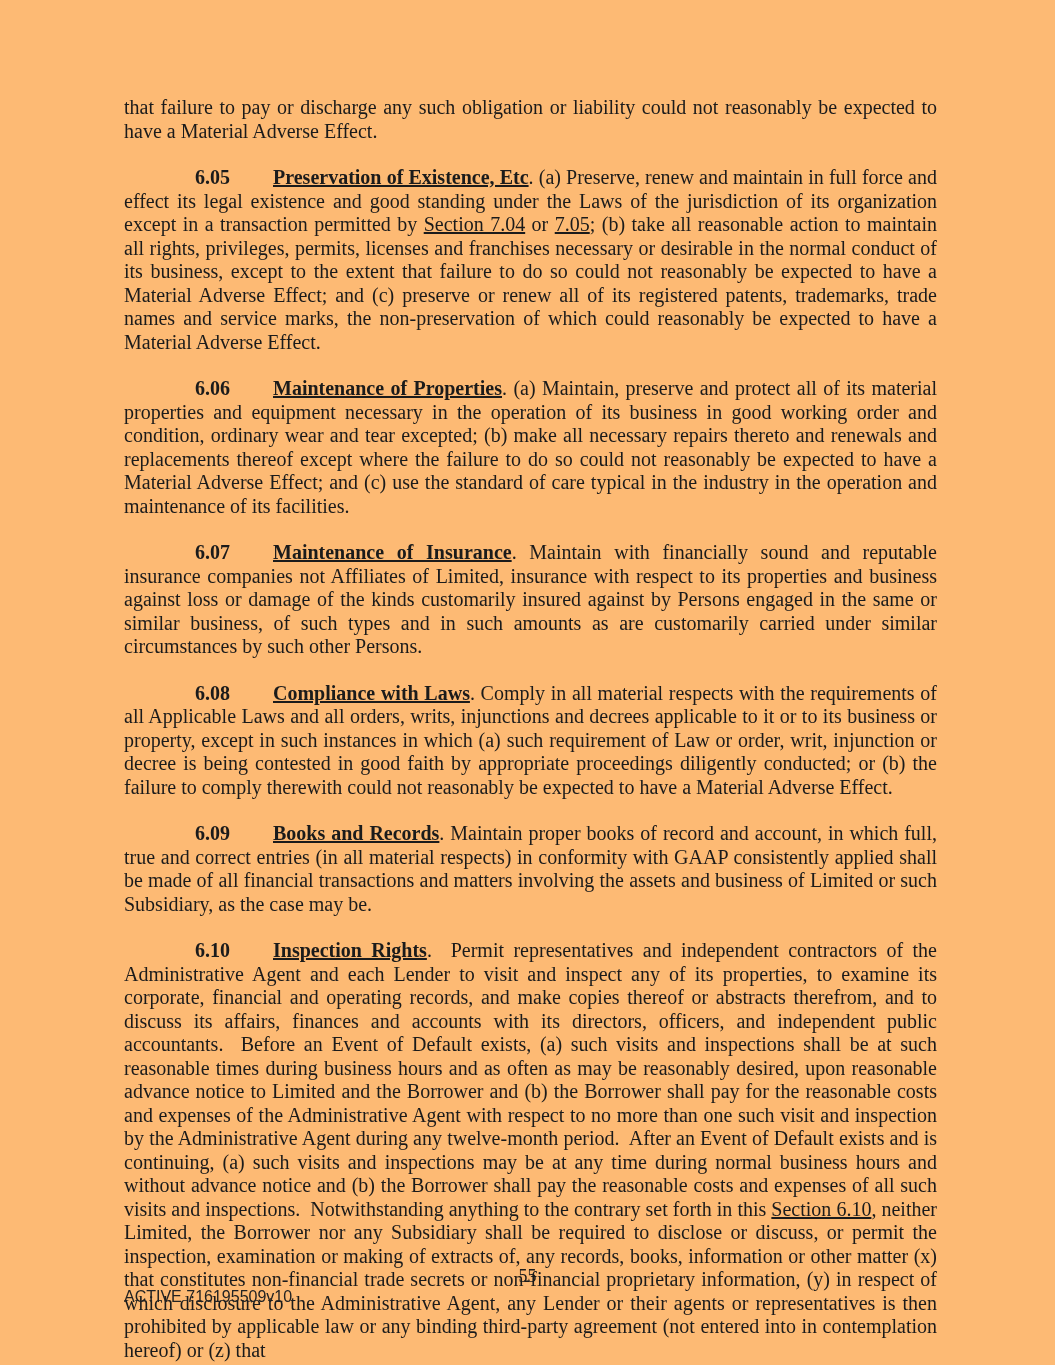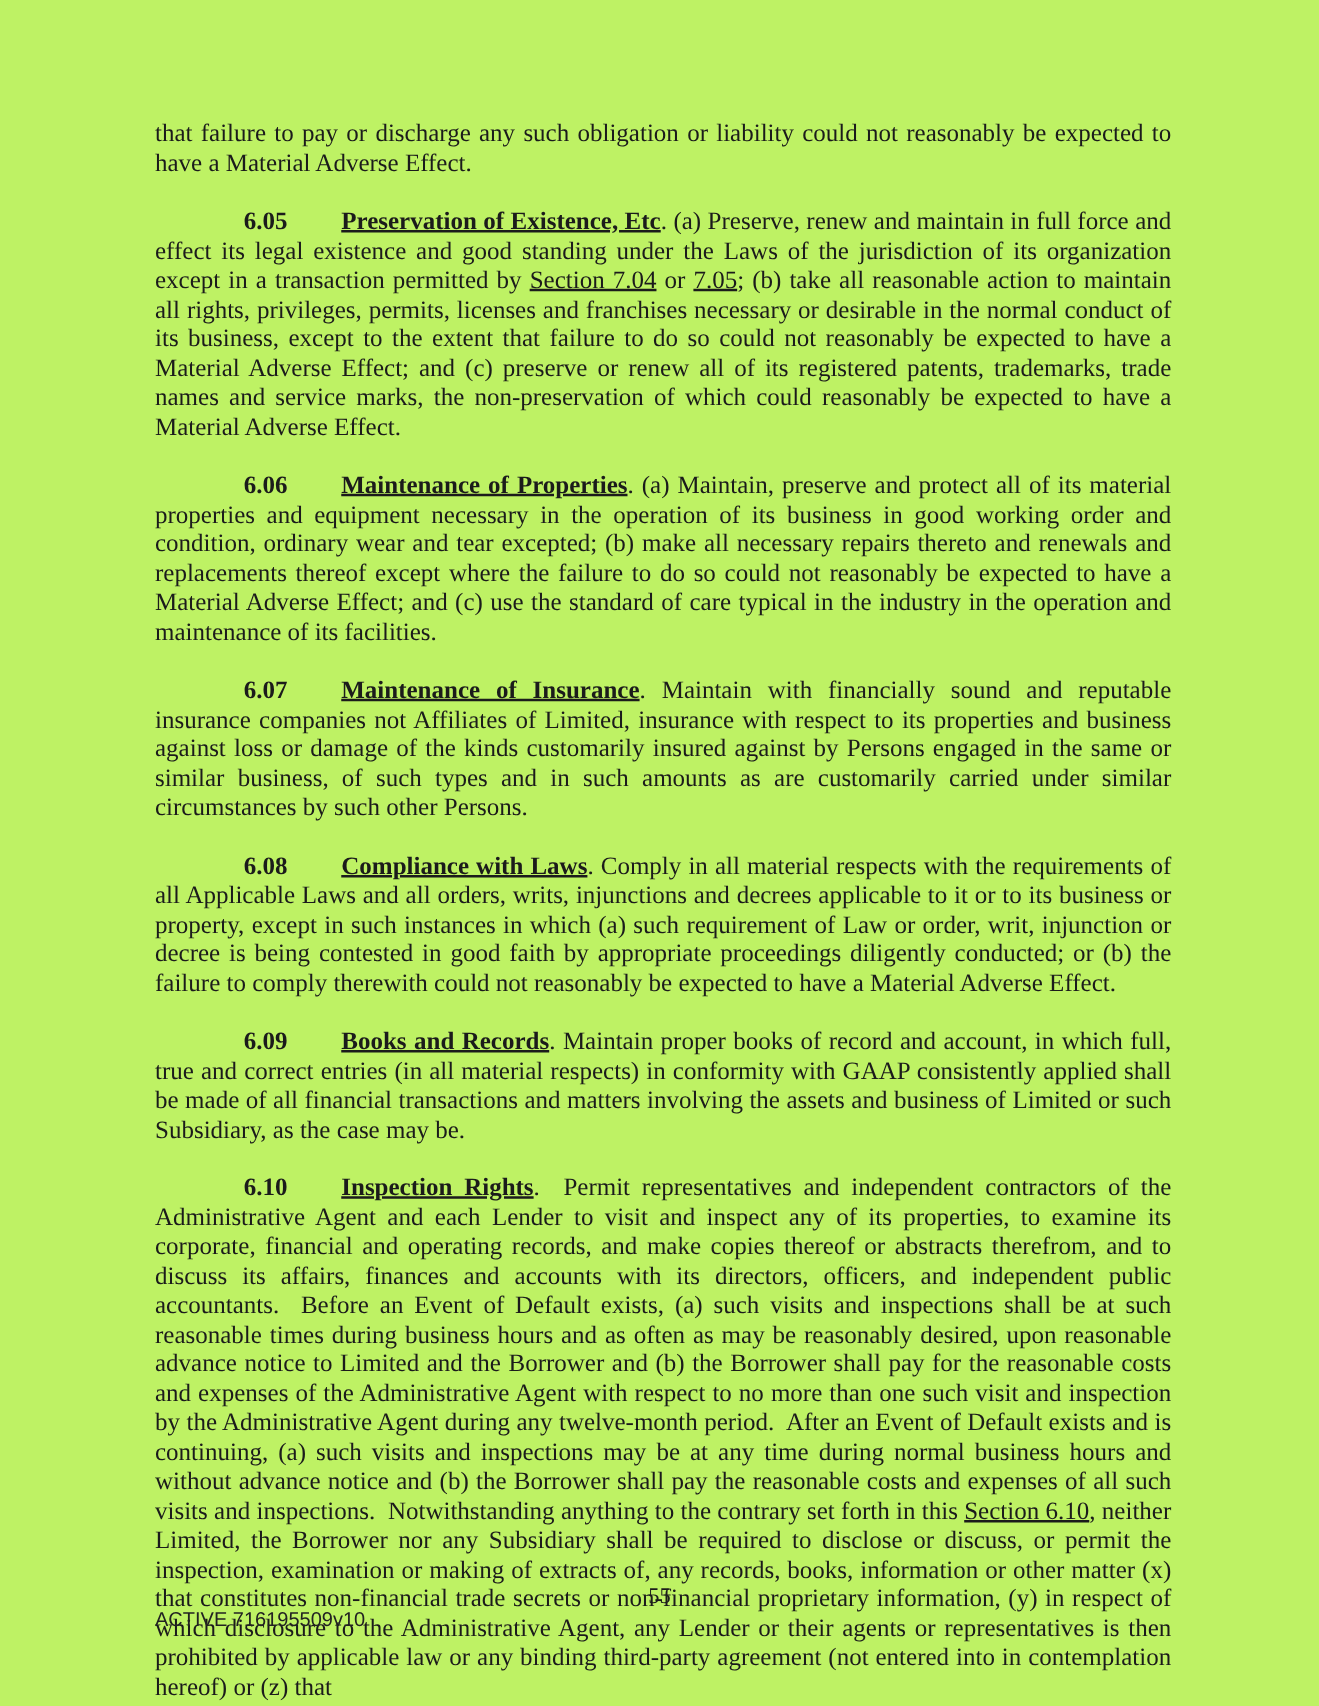--- a/index.html
+++ b/index.html
@@ -4,21 +4,21 @@
 <style>
   html, body {
     margin: 0;
     padding: 0;
     background: #ffffff;
   }
   .page {
     position: relative;
     width: 1055px;
     height: 1365px;
-    background: #bef264;
+    background: #fdba74;
     font-family: "Liberation Serif", serif;
     color: #1b1b1b;
     overflow: hidden;
   }
   .content {
     position: absolute;
     left: 124px;
     top: 96px;
     width: 813px;
     font-size: 20px;

